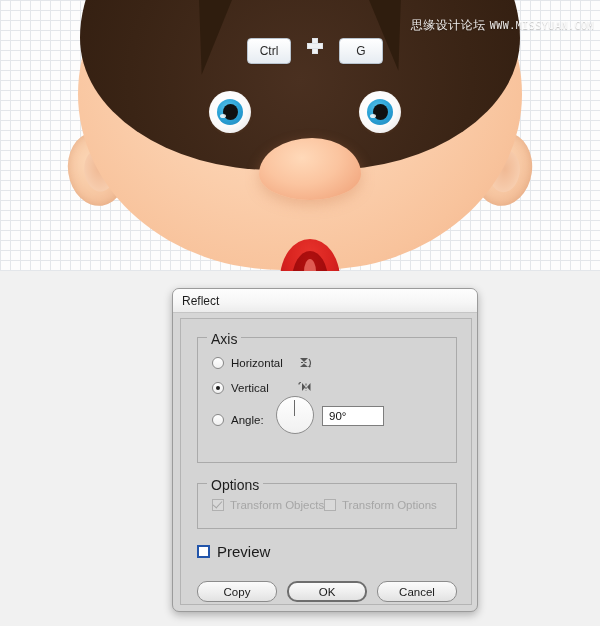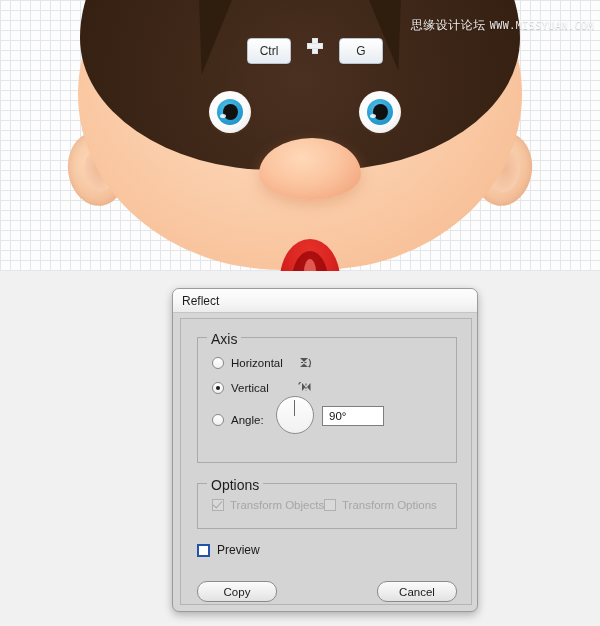--- a/index.html
+++ b/index.html
@@ -423,21 +423,21 @@
   }
 
   
   #row-preview {
     position: absolute;
     left: 16px;
     top: 224px;
     display: flex;
     align-items: center;
     gap: 7px;
-    font-size: 12px;
+    font-size: 15px;
     color: #1a1a1a;
   }
   #preview-checkbox {
     width: 13px;
     height: 13px;
     border: 2px solid #2255aa;
     background: #ffffff;
     box-sizing: border-box;
     flex: 0 0 auto;
   }
@@ -589,17 +589,18 @@
       </div>
     </div>
 
     <div id="row-preview">
       <span id="preview-checkbox"></span>
       <span>Preview</span>
     </div>
 
     <div id="button-row">
       <div class="dlg-button">Copy</div>
+      <div class="dlg-button default">OK</div>
       <div class="dlg-button">Cancel</div>
     </div>
 
   </div>
 </div>
 
 </body></html>

